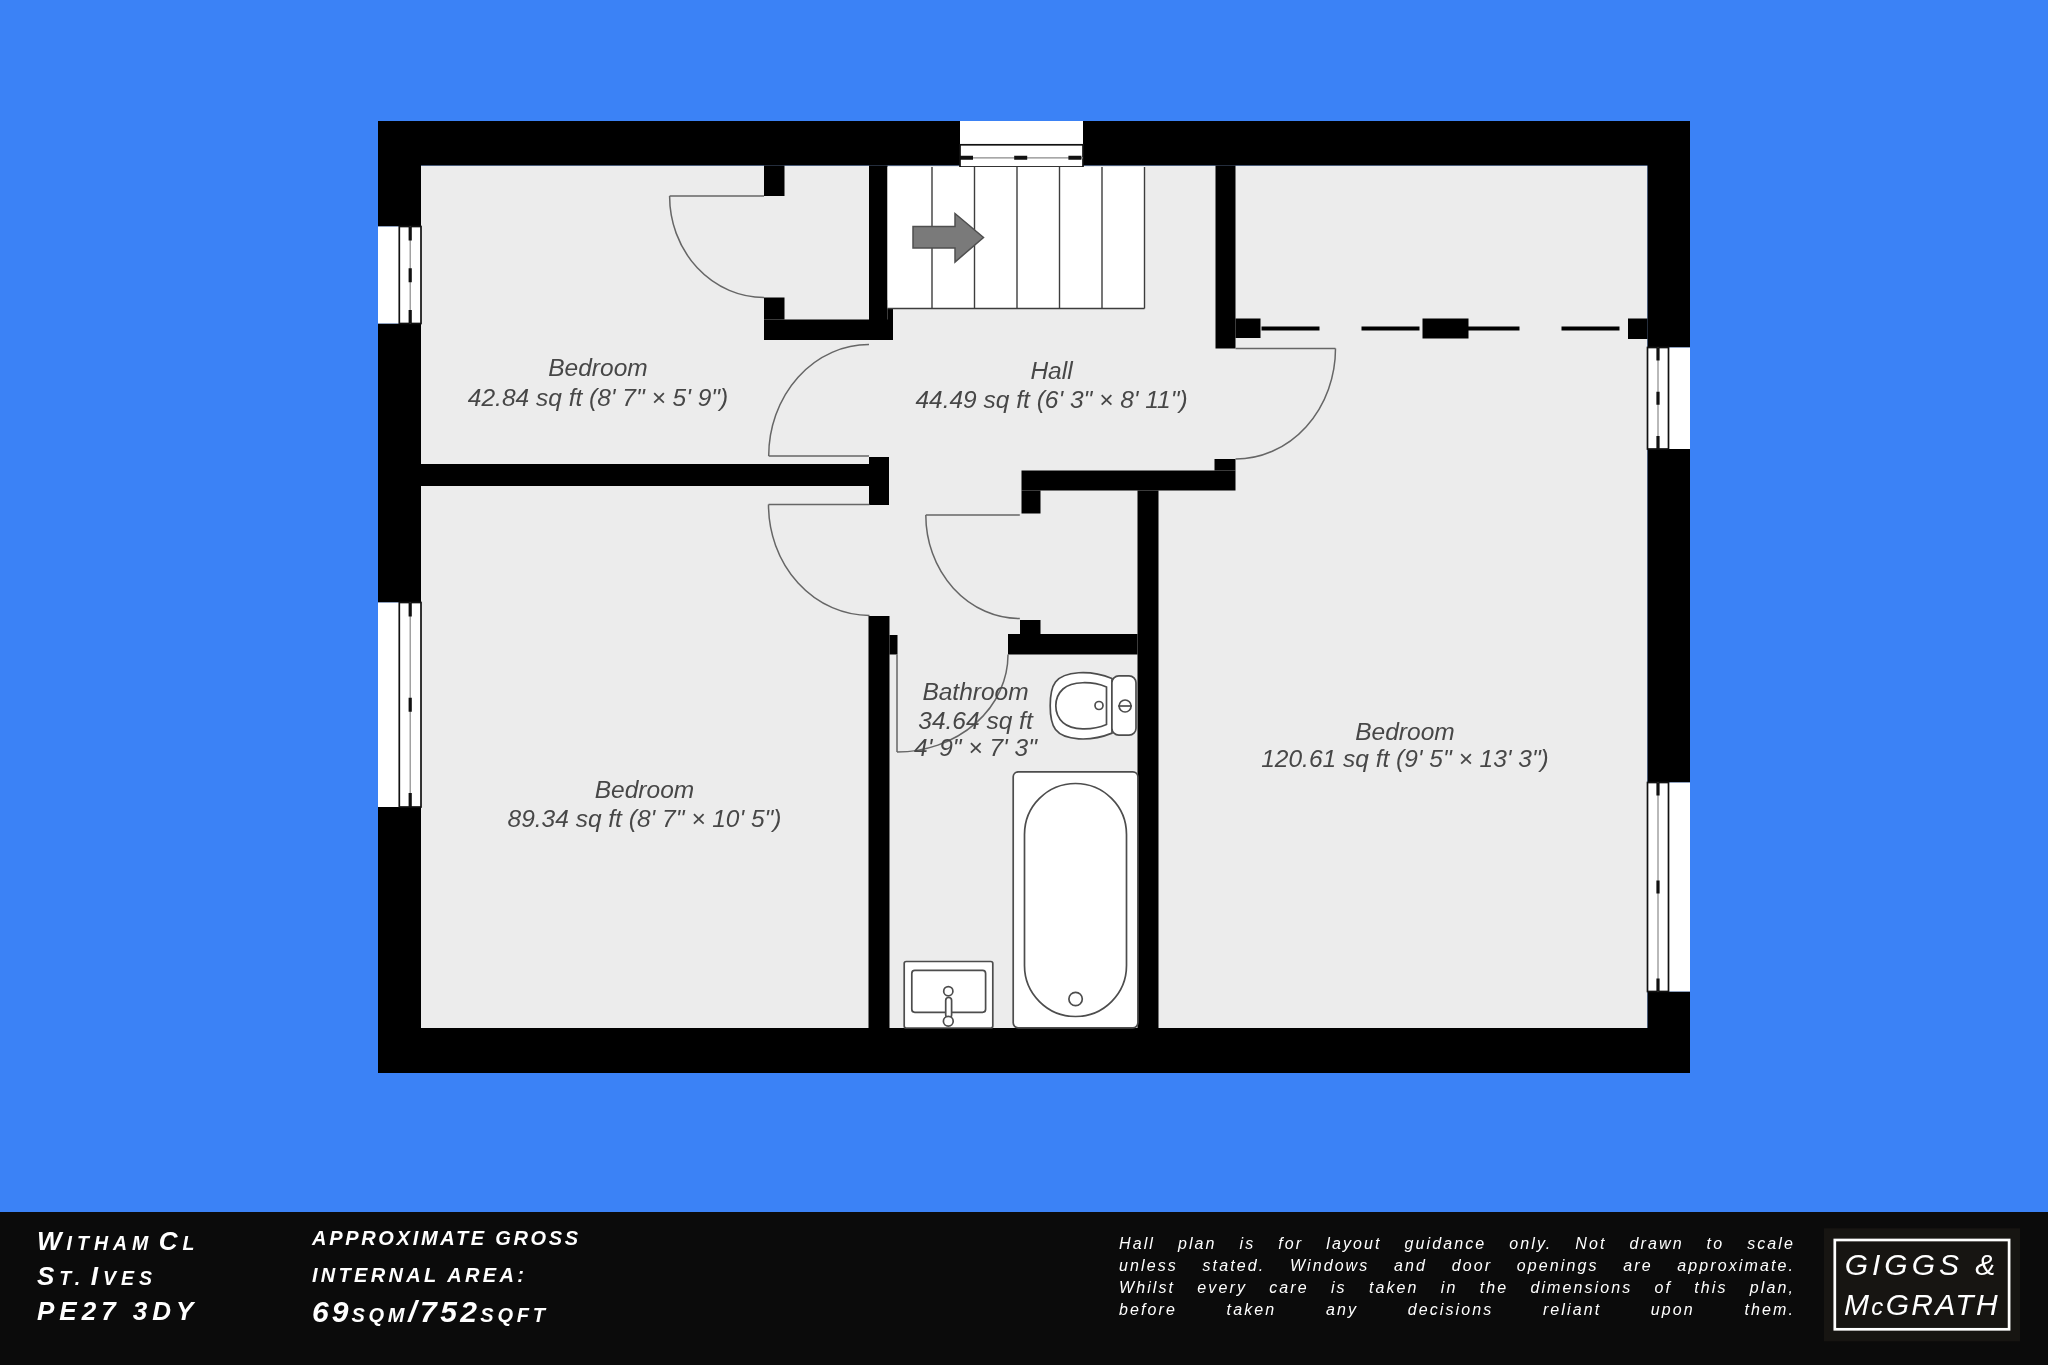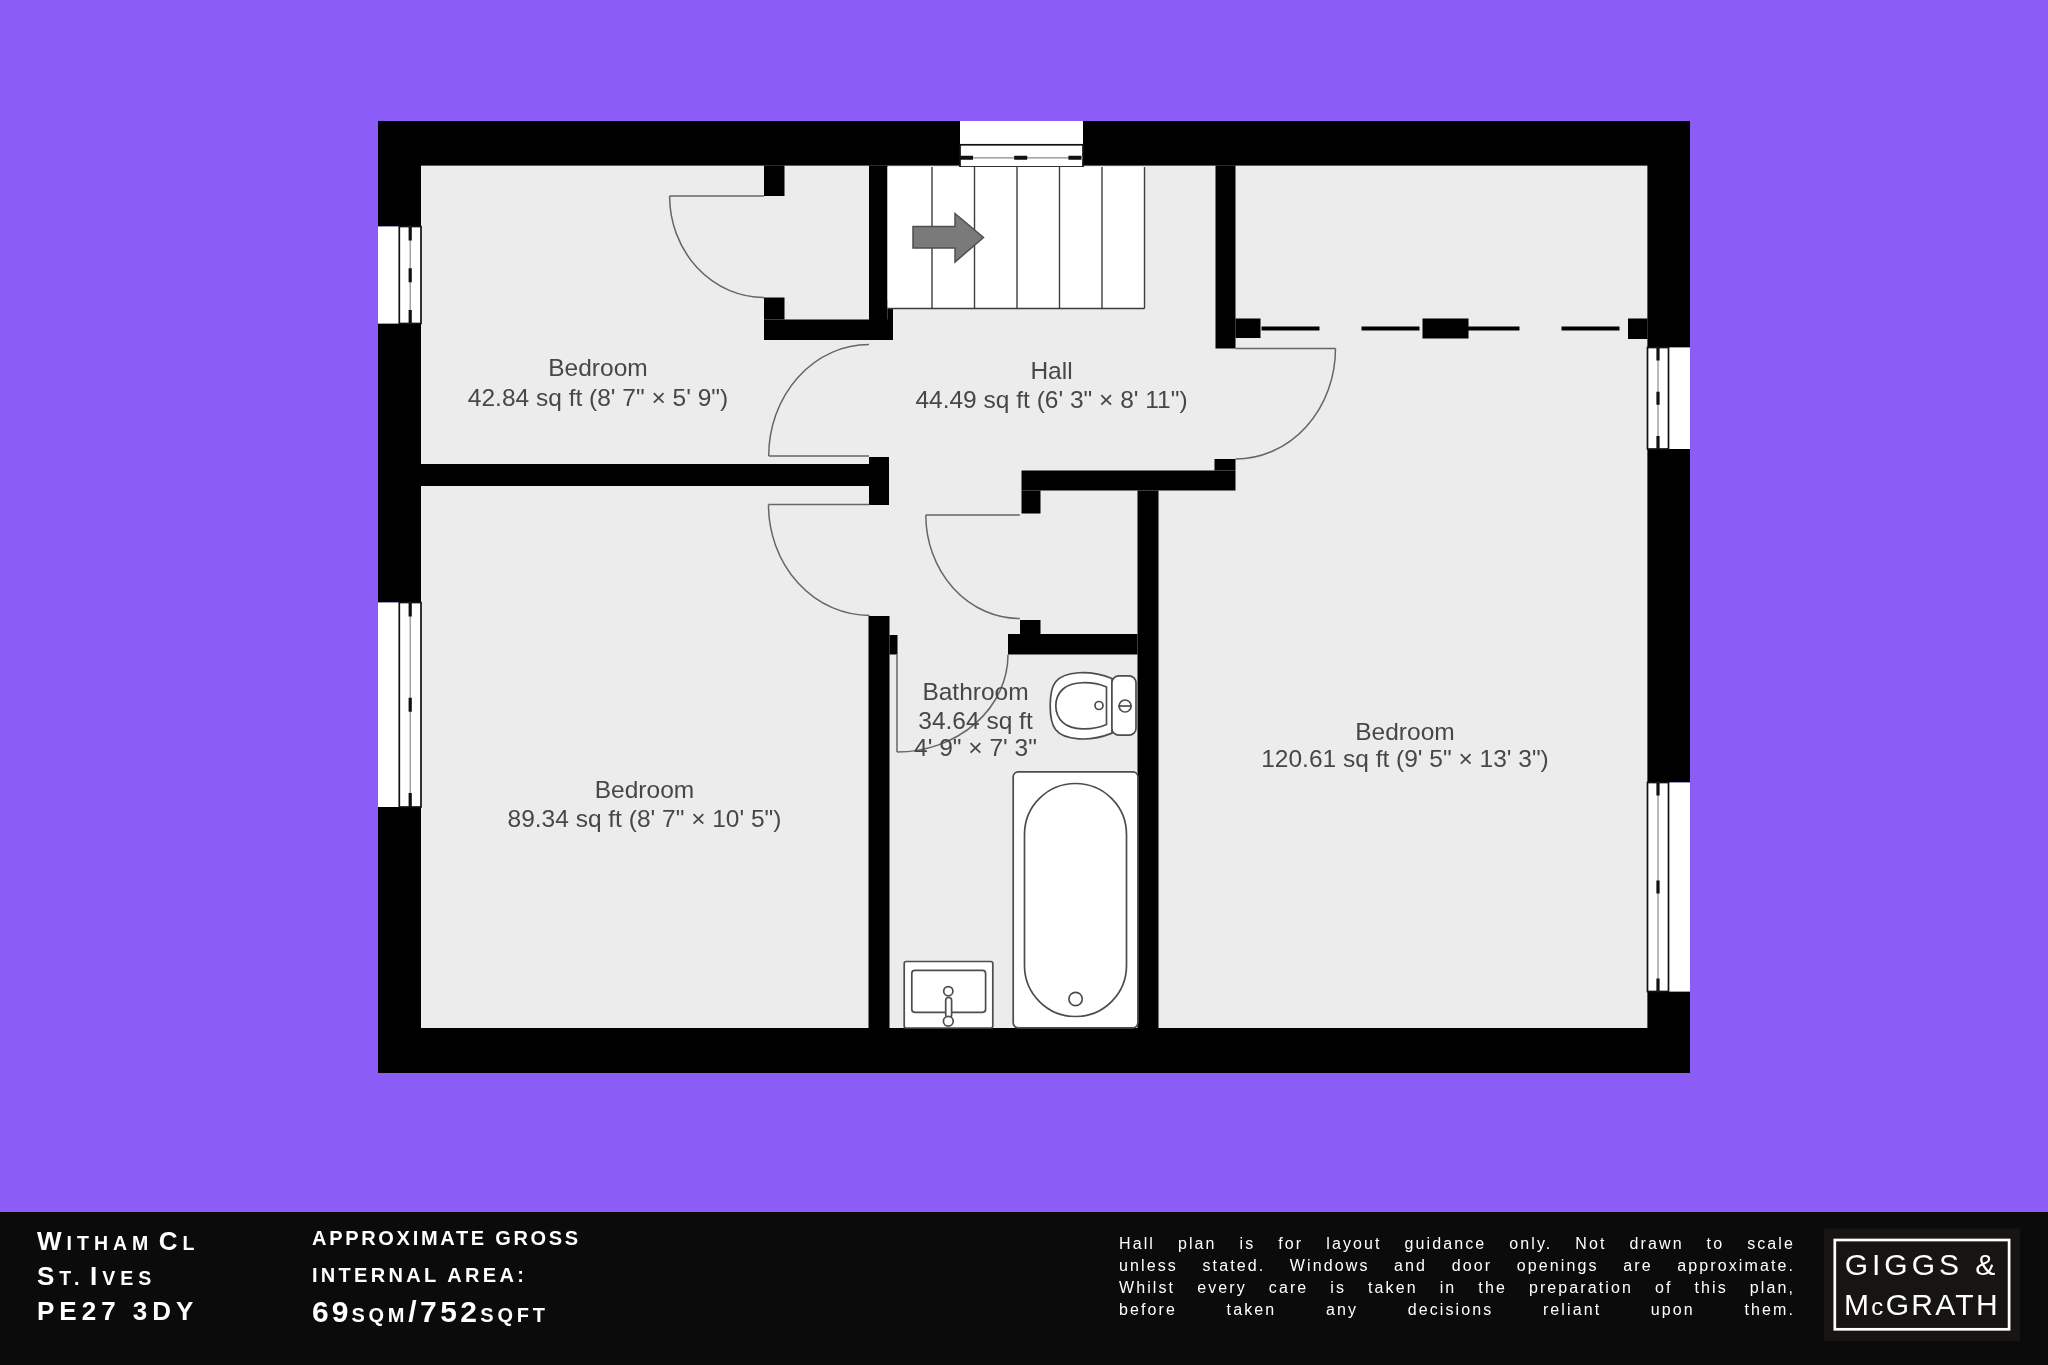--- a/index.html
+++ b/index.html
@@ -1,18 +1,18 @@
 <!DOCTYPE html>
 <html><head>
 <meta charset="utf-8">
 <style>
   html,body{margin:0;padding:0;background:#ffffff;width:2048px;height:1365px;overflow:hidden;}
   *{box-sizing:border-box;}
   body{font-family:"Liberation Sans", sans-serif;}
-  #page{position:relative;width:2048px;height:1365px;background:#8b5cf6;}
+  #page{position:relative;width:2048px;height:1365px;background:#3b82f6;font-style:italic;}
   svg text{font-family:"Liberation Sans", sans-serif;}
   .rl{fill:#474747;font-size:24.5px;}
   #footer{position:absolute;left:0;top:1212px;width:2048px;height:153px;background:#0b0b0b;color:#fff;}
   .disc{position:absolute;left:1119px;top:1233px;width:676px;font-size:16px;line-height:22px;letter-spacing:2.1px;color:#fff;}
   .disc div{text-align:justify;text-align-last:justify;}
 </style>
 </head>
 <body>
 <div id="page">
 <svg width="2048" height="1365" viewBox="0 0 2048 1365">
@@ -227,16 +227,16 @@
   <rect x="1824" y="1228.3" width="196" height="113" fill="#171512"></rect>
   <rect x="1834.8" y="1240" width="174.3" height="89.3" fill="none" stroke="#fff" stroke-width="2.7"></rect>
   <text x="1922" y="1274.5" fill="#fff" text-anchor="middle" font-size="30" letter-spacing="4">GIGGS &amp;</text>
   <text x="1922" y="1315" fill="#fff" text-anchor="middle" font-size="30" letter-spacing="2.3">M<tspan font-size="24">c</tspan>GRATH</text>
 </g>
 </svg>
 
 <div class="disc">
   <div>Hall plan is for layout guidance only. Not drawn to scale</div>
   <div>unless stated. Windows and door openings are approximate.</div>
-  <div>Whilst every care is taken in the preparation of this plan,</div>
+  <div>Whilst every care is taken in the dimensions of this plan,</div>
   <div>before taken any decisions reliant upon them.</div>
 </div>
 </div>
 
 </body></html>

